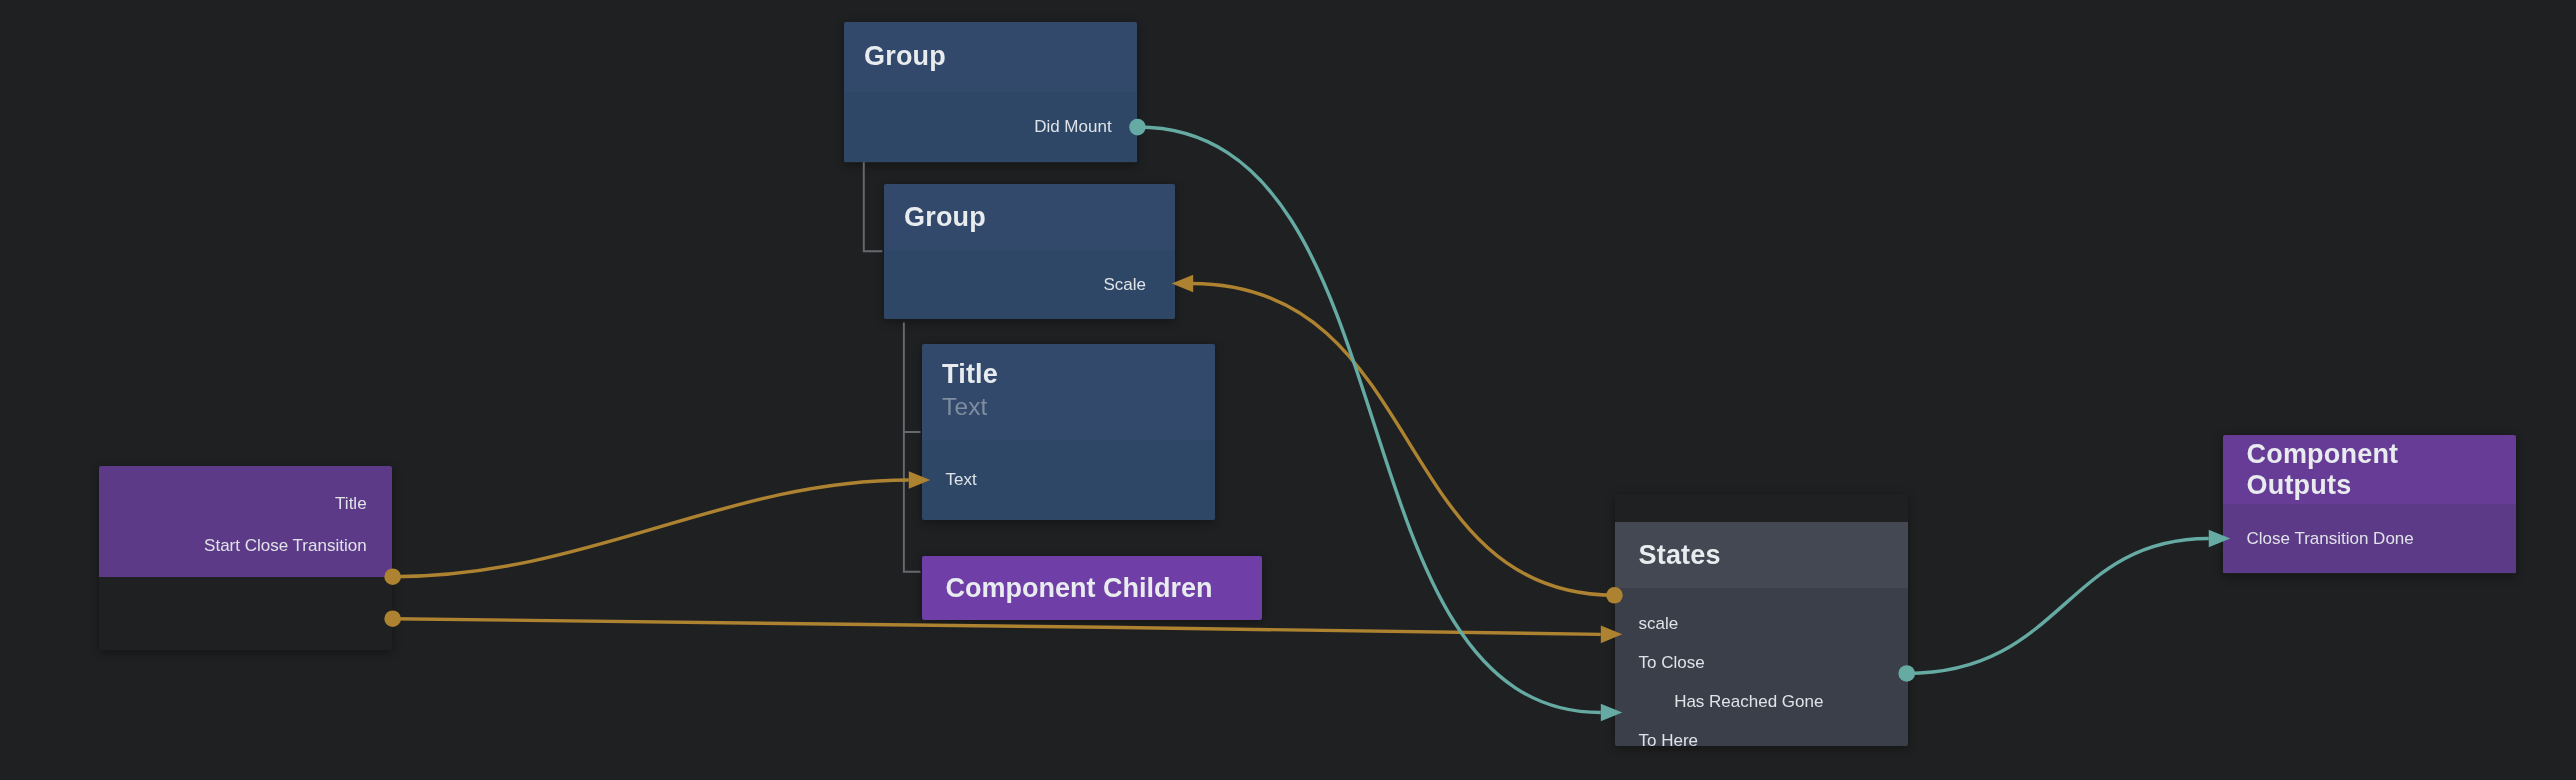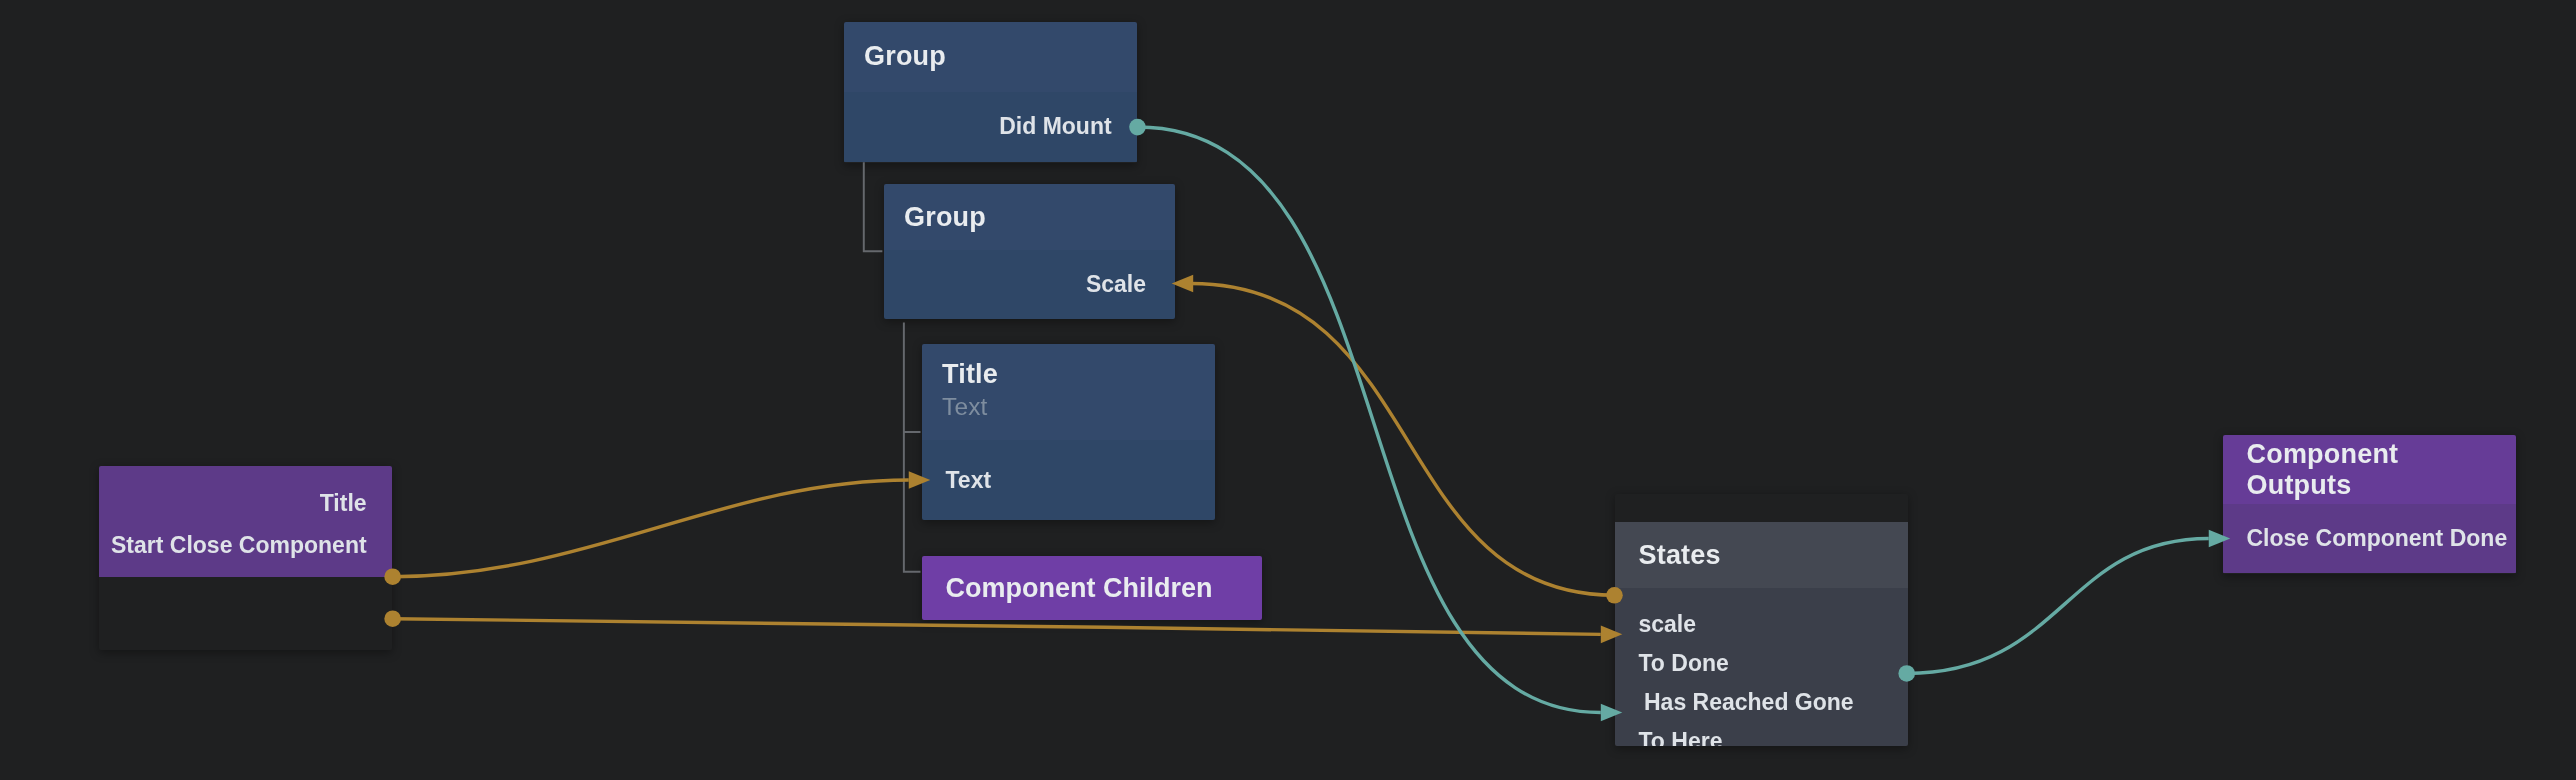--- a/index.html
+++ b/index.html
@@ -18,21 +18,21 @@
   #canvas{position:relative;width:2576px;height:780px;background:var(--background);}
   .node{
     position:absolute;border-radius:2px;overflow:hidden;z-index:1;
     box-shadow:0 2.9px 9.8px rgba(0,0,0,0.35);
   }
   .node .header{
     display:flex;align-items:center;padding:0 23.5px;
     color:var(--title-text);font-size:27px;font-weight:600;letter-spacing:0.2px;
   }
   .node .rows{position:relative;}
-  .row{display:flex;align-items:center;color:var(--row-text);font-size:23px;font-weight:bold;}
+  .row{display:flex;align-items:center;color:var(--row-text);font-size:17px;}
   .row.left{justify-content:flex-start;padding-left:23.5px;}
   .row.right{justify-content:flex-end;padding-right:25.4px;}
   
   .blue .header{background:var(--blue-header);padding-left:20px;}
   .blue .rows{background:var(--blue-body);}
   
   .purple .header{background:var(--purple-header);}
   .purple .rows{background:var(--purple-body);}
   
   .gray .header{background:var(--gray-header);margin-top:28px;}
@@ -96,52 +96,52 @@
   <div class="node solid" style="left:922px;top:556px;width:293px;height:64px;">
     <span>Component Children</span>
   </div>
 
   <div class="node purple" style="left:99px;top:466px;width:293px;height:184px;">
     <div class="rows" style="height:111px;padding-top:16.6px;box-sizing:border-box;">
       <div class="row right" style="height:42px;">
         <span>Title</span>
       </div>
       <div class="row right" style="height:42px;">
-        <span>Start Close Component</span>
+        <span>Start Close Transition</span>
       </div>
     </div>
   </div>
 
   <div class="node gray" style="left:1615px;top:494px;width:293px;height:252px;">
     <div class="header" style="height:66px;">
       <span>States</span>
     </div>
     <div class="rows" style="height:187px;padding-top:16.6px;box-sizing:border-box;">
       <div class="row left" style="height:39px;">
         <span>scale</span>
       </div>
       <div class="row left" style="height:39px;">
-        <span>To Done</span>
+        <span>To Close</span>
       </div>
       <div class="row right" style="height:39px;justify-content:center;">
         <span>Has Reached Gone</span>
       </div>
       <div class="row left" style="height:39px;">
         <span>To Here</span>
       </div>
     </div>
   </div>
 
   <div class="node purple" style="left:2223px;top:435px;width:293px;height:139px;">
     <div class="header" style="height:69px;">
       <span>Component Outputs</span>
     </div>
     <div class="rows" style="height:69px;">
       <div class="row left" style="height:69px;">
-        <span>Close Component Done</span>
+        <span>Close Transition Done</span>
       </div>
     </div>
   </div>
 
   <svg id="wires" width="2576" height="780" viewBox="0 0 2634 798">
 
     <path class="treeline" d="M883,166 L883,257 L902,257"></path>
     <path class="treeline" d="M924,330 L924,585 L941,585 M924,442 L941,442"></path>
 
     <path class="wire orange" d="M401,590 C601,590 741,491 929,491"></path>

